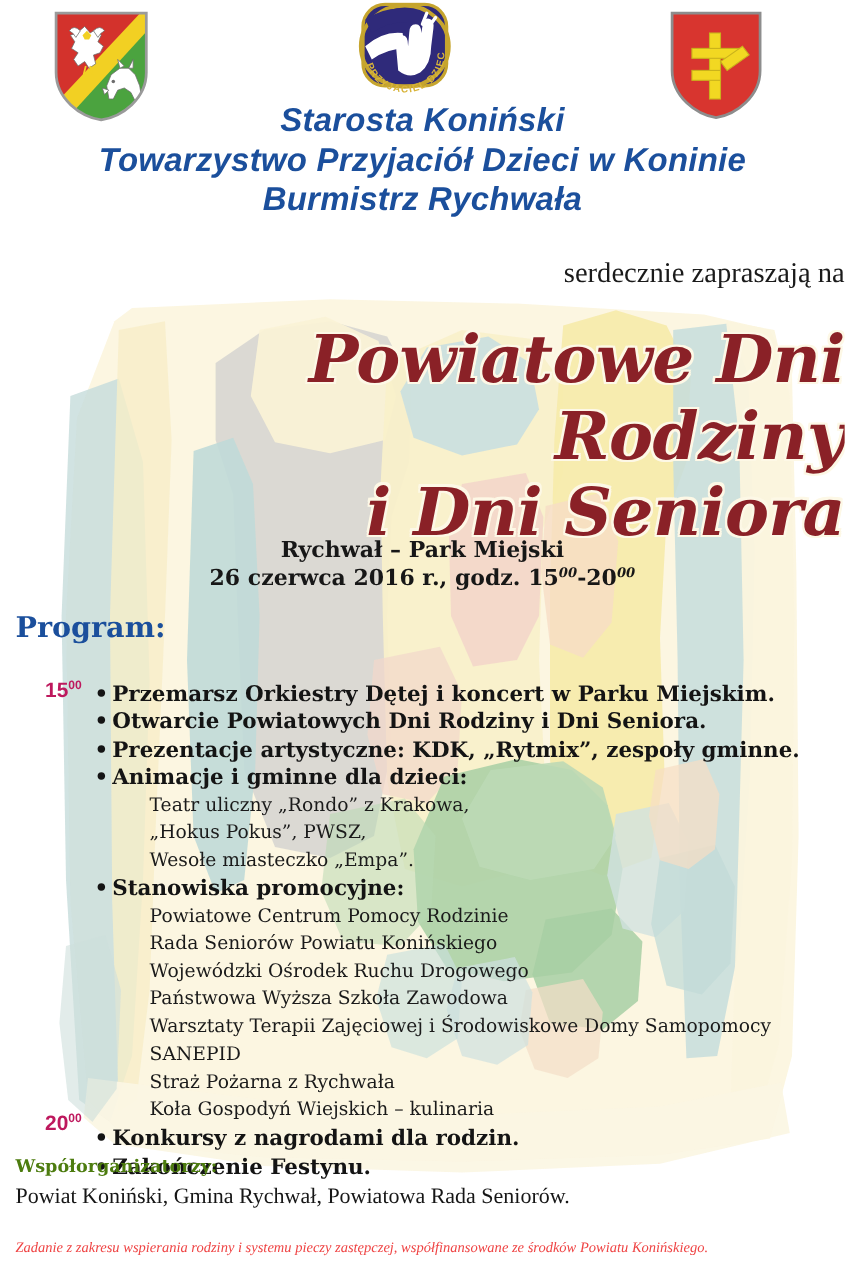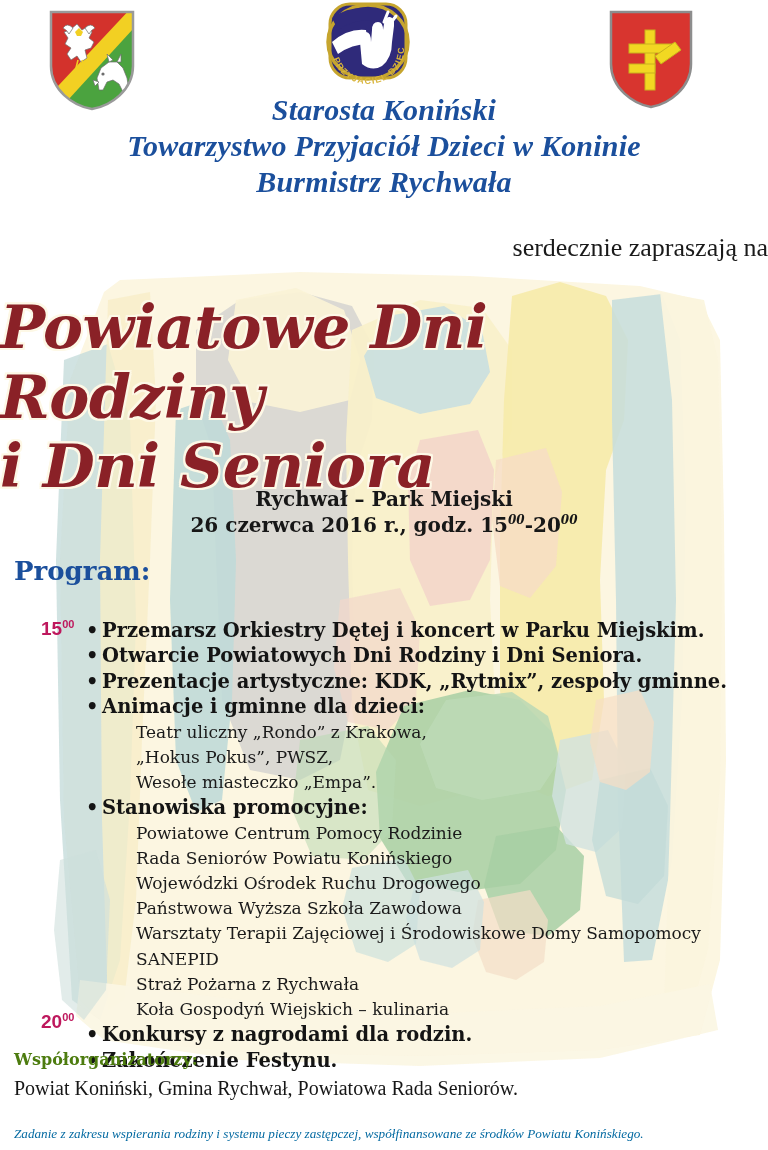--- a/index.html
+++ b/index.html
@@ -45,21 +45,21 @@
 
   
   .hdr-block {
     position: absolute;
     top: 92px;
     left: 0;
     width: 768px;
     z-index: 6;
     text-align: center;
     color: #1b4f9c;
-    font-family: Liberation Serif, serif;
+    font-family: Liberation Sans, sans-serif;
     font-weight: bold;
     font-style: italic;
     line-height: 1.20;
   }
   .hdr-l1 { font-size: 30px; letter-spacing: .2px; }
   .hdr-l2 { font-size: 30px; letter-spacing: .2px; }
   .hdr-l3 { font-size: 30px; letter-spacing: .2px; }
 
   
   .invite {
@@ -73,21 +73,21 @@
     color: #1a1a1a;
     font-family: "Liberation Serif", "DejaVu Serif", serif;
   }
 
   
   .maintitle {
     position: absolute;
     left: 0;
     width: 768px;
     z-index: 6;
-    text-align: left;
+    text-align: right;
     color: #8a2127;
     font-family: "DejaVu Serif", "Liberation Serif", serif;
     font-weight: bold;
     font-style: italic;
     letter-spacing: -0.5px;
     text-shadow:
        2px 0 0 #fdf8e6, -2px 0 0 #fdf8e6,
        0 2px 0 #fdf8e6, 0 -2px 0 #fdf8e6,
        2px 2px 0 #fdf8e6, -2px -2px 0 #fdf8e6,
        2px -2px 0 #fdf8e6, -2px 2px 0 #fdf8e6;
@@ -192,21 +192,21 @@
     font-family: "Liberation Serif", "DejaVu Serif", serif;
     font-size: 20px;
   }
 
   .footnote {
     position: absolute;
     left: 14px;
     top: 1126px;
     width: 745px;
     z-index: 6;
-    color: #0369a1;
+    color: #ef4444;
     font-family: "Liberation Serif", "DejaVu Serif", serif;
     font-style: italic;
     font-size: 13.2px;
     white-space: nowrap;
   }
 </style>
 </head>
 <body>
 
 <div id="poster">

